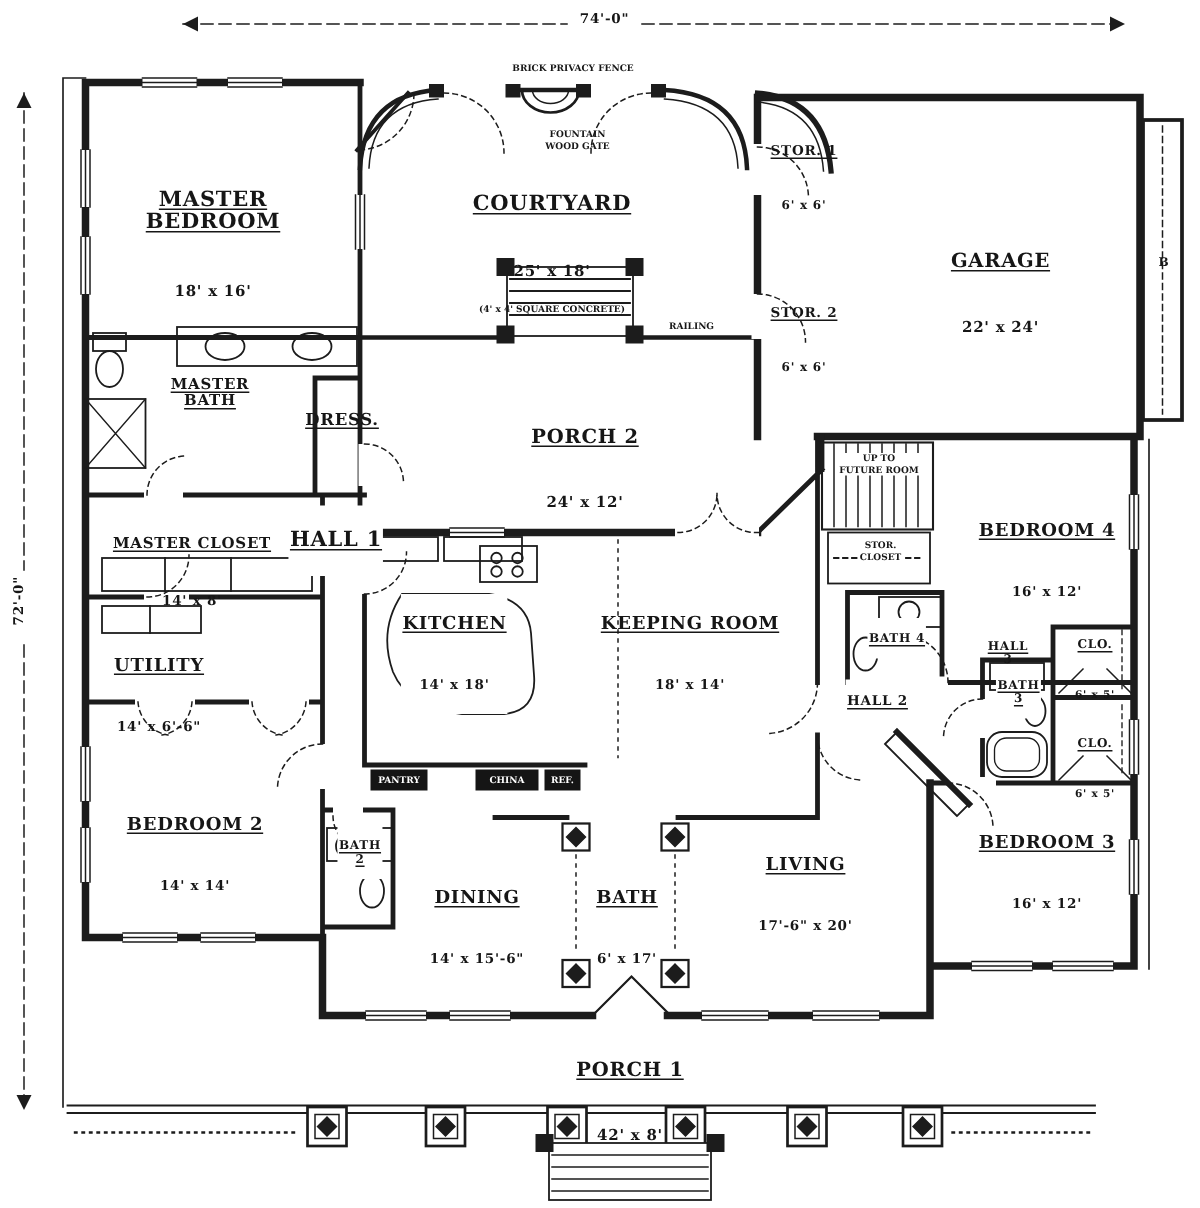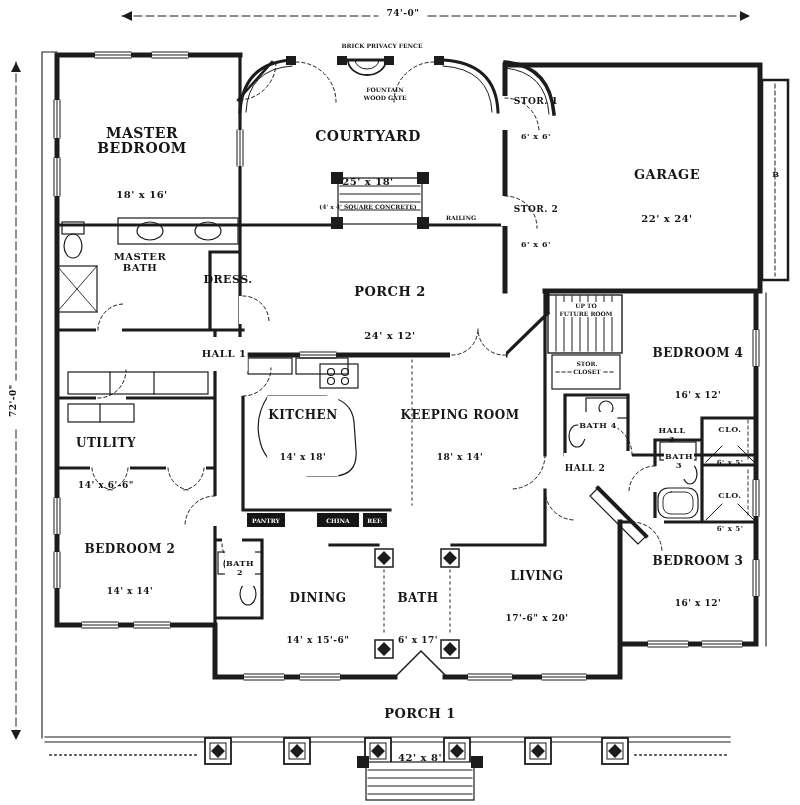--- a/index.html
+++ b/index.html
@@ -1,21 +1,21 @@
 <!DOCTYPE html>
 <html><head>
 <meta charset="utf-8">
 <style>
   html,body{margin:0;padding:0;background:#fff;}
   #plan{position:relative;width:800px;height:805px;background:#fff;overflow:hidden;
         font-family:"DejaVu Serif", serif;color:#161616;}
   #plan svg{position:absolute;left:0;top:0;}
   .lbl{position:absolute;transform:translateX(-50%);text-align:center;line-height:1.12;
        font-weight:bold;letter-spacing:.5px;white-space:pre-line;}
-  .nm{text-underline-offset:2px;}
+  .nm{text-decoration:underline;text-underline-offset:2px;}
   .dm{text-decoration:none;font-weight:bold;margin-top:16px;}
   .tiny{font-size:6px;letter-spacing:0;line-height:1.25;}
   .wbg{background:#fff;padding:0 1px;}
   .vert{transform:rotate(-90deg);transform-origin:left top;}
   .tag{position:absolute;background:#151515;color:#fff;font-size:6px;font-weight:bold;
        display:flex;align-items:center;justify-content:center;letter-spacing:0;}
 </style>
 </head>
 <body>
 
@@ -334,22 +334,26 @@
 
 <div class="lbl" style="left:228px;top:262px;font-size:11px">
   <div class="nm">DRESS.</div>
 </div>
 
 <div class="lbl" style="left:390px;top:270px;font-size:13px">
   <div class="nm">PORCH 2</div>
   <div class="dm" style="font-size:10px">24' x 12'</div>
 </div>
 
-
-<div class="lbl wbg" style="left:224px;top:337px;font-size:10px">
+<div class="lbl" style="left:128px;top:346px;font-size:10px">
+  <div class="nm">MASTER CLOSET</div>
+  <div class="dm" style="font-size:9px">14' x 8'</div>
+</div>
+
+<div class="lbl wbg" style="left:224px;top:337px;font-size:14px">
   <div class="nm">HALL 1</div>
 </div>
 
 <div class="lbl" style="left:106px;top:424px;font-size:12px">
   <div class="nm">UTILITY</div>
   <div class="dm" style="font-size:9px">14' x 6'-6"</div>
 </div>
 
 <div class="lbl wbg" style="left:303px;top:396px;font-size:12px">
   <div class="nm">KITCHEN</div>

